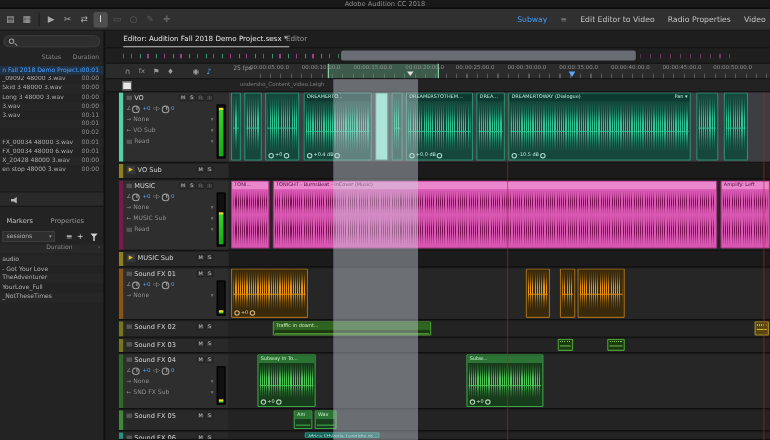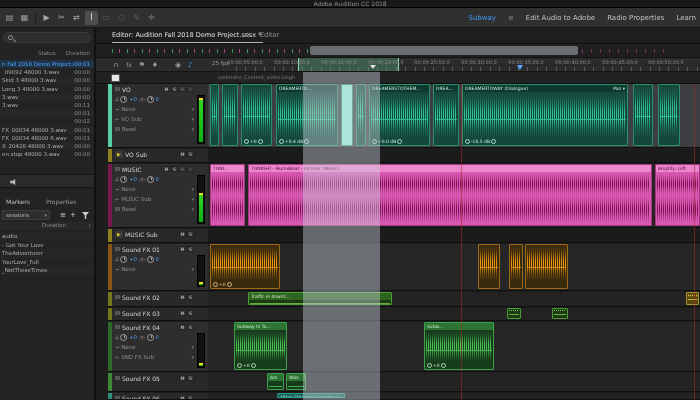--- a/index.html
+++ b/index.html
@@ -154,23 +154,23 @@
         <span class="tool">⇄</span>
         <span class="tool active">I</span>
         <span class="tool dim">▭</span>
         <span class="tool dim">○</span>
         <span class="tool dim">✎</span>
         <span class="tool dim">✚</span>
       </div>
     <div id="workspaces">
         <span class="wsbtn active">Subway</span>
         <span class="wsmenu">≡</span>
-        <span class="wsbtn">Edit Audio to Adobe</span>
+        <span class="wsbtn">Edit Editor to Video</span>
         <span class="wsbtn">Radio Properties</span>
-        <span class="wsbtn">Learn</span>
+        <span class="wsbtn">Video</span>
       </div>
   </div>
 
   <div id="left-panel" class="abs">
     <div id="searchbox">
       <span class="mag"></span>
     </div>
     <div id="filehead">
       <span class="st">Status</span>
       <span class="du">Duration</span>

